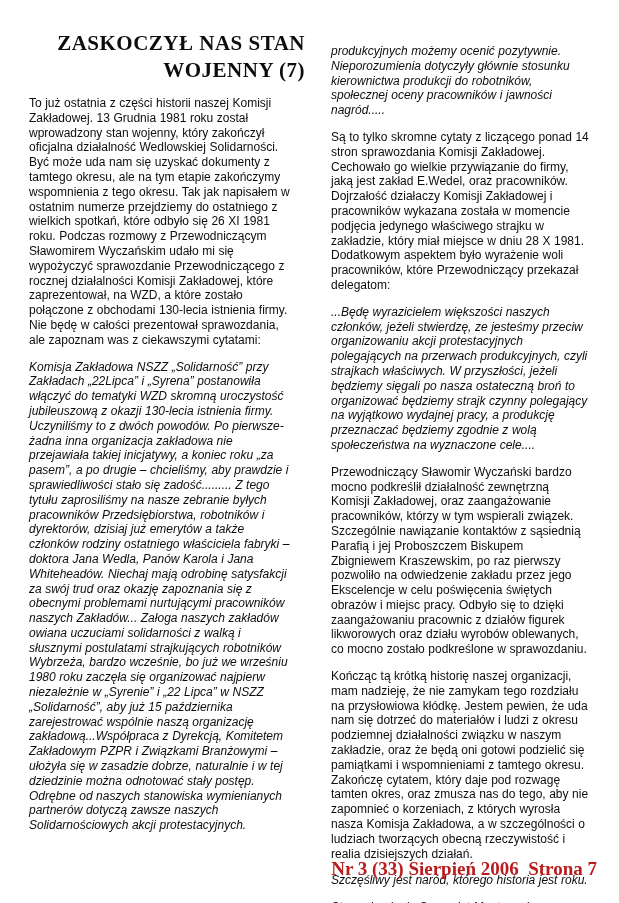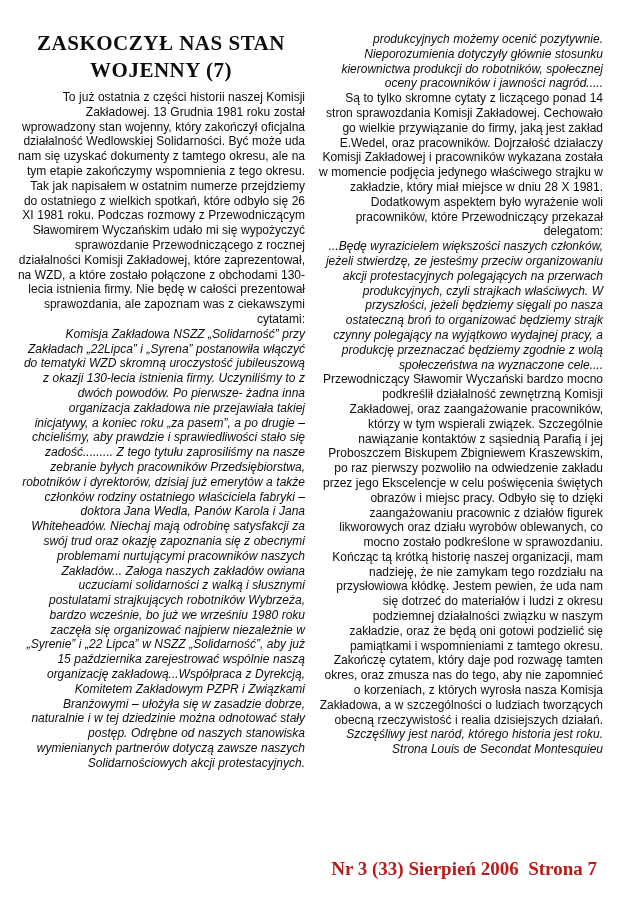--- a/index.html
+++ b/index.html
@@ -30,29 +30,28 @@
   .column-right {
     left: 319px;
     top: 32px;
     width: 284px;
   }
   .article-title {
     font-family: "Liberation Serif", serif;
     font-weight: bold;
     font-size: 21px;
     line-height: 27px;
-    text-align: center;
+    text-align: right;
     letter-spacing: 0.5px;
     margin: 0 0 6px 0;
   }
   .seg {
-    margin: 0;
+    margin: 12px;
     padding: 0;
     word-spacing: 0.2px;
-    text-align: right;
   }
   .seg.italic {
     font-style: italic;
   }
   .page-footer {
     position: absolute;
     top: 858px;
     right: 22px;
     font-family: "Liberation Serif", serif;
     font-weight: bold;

